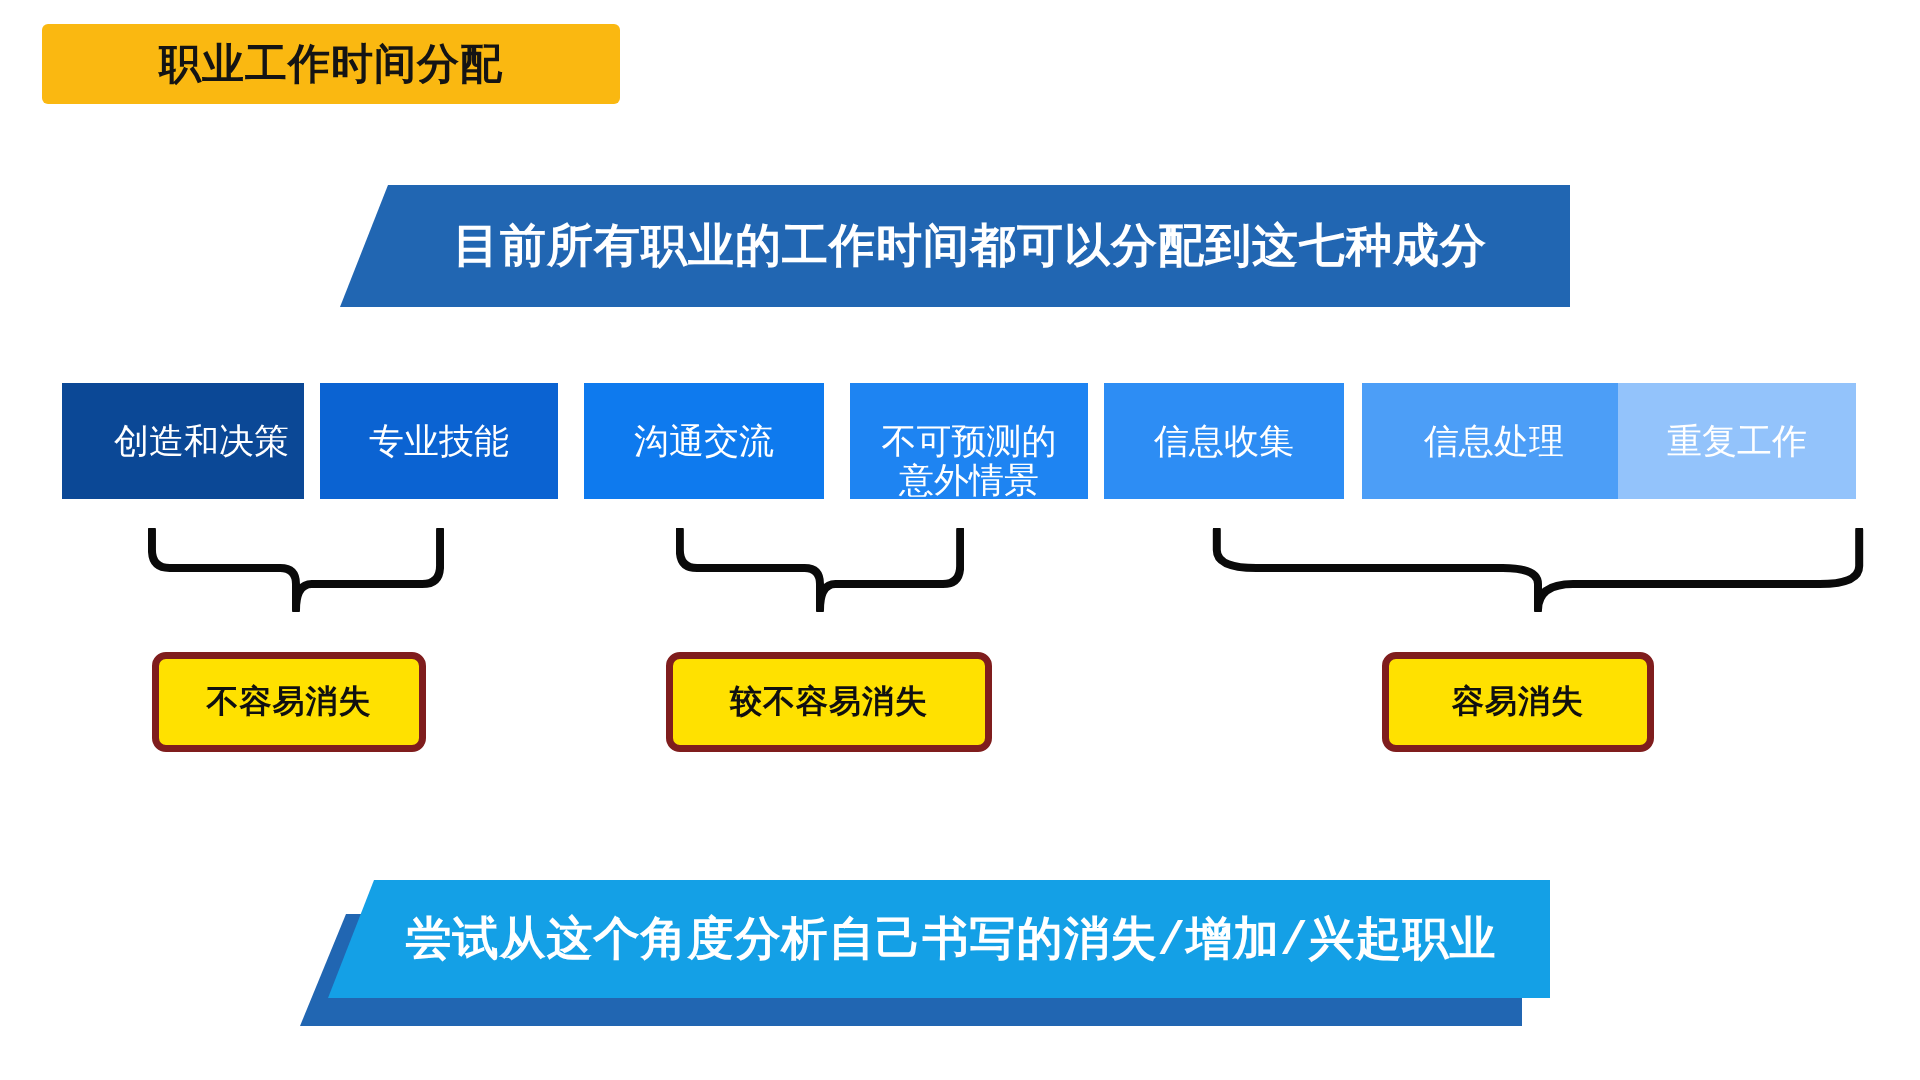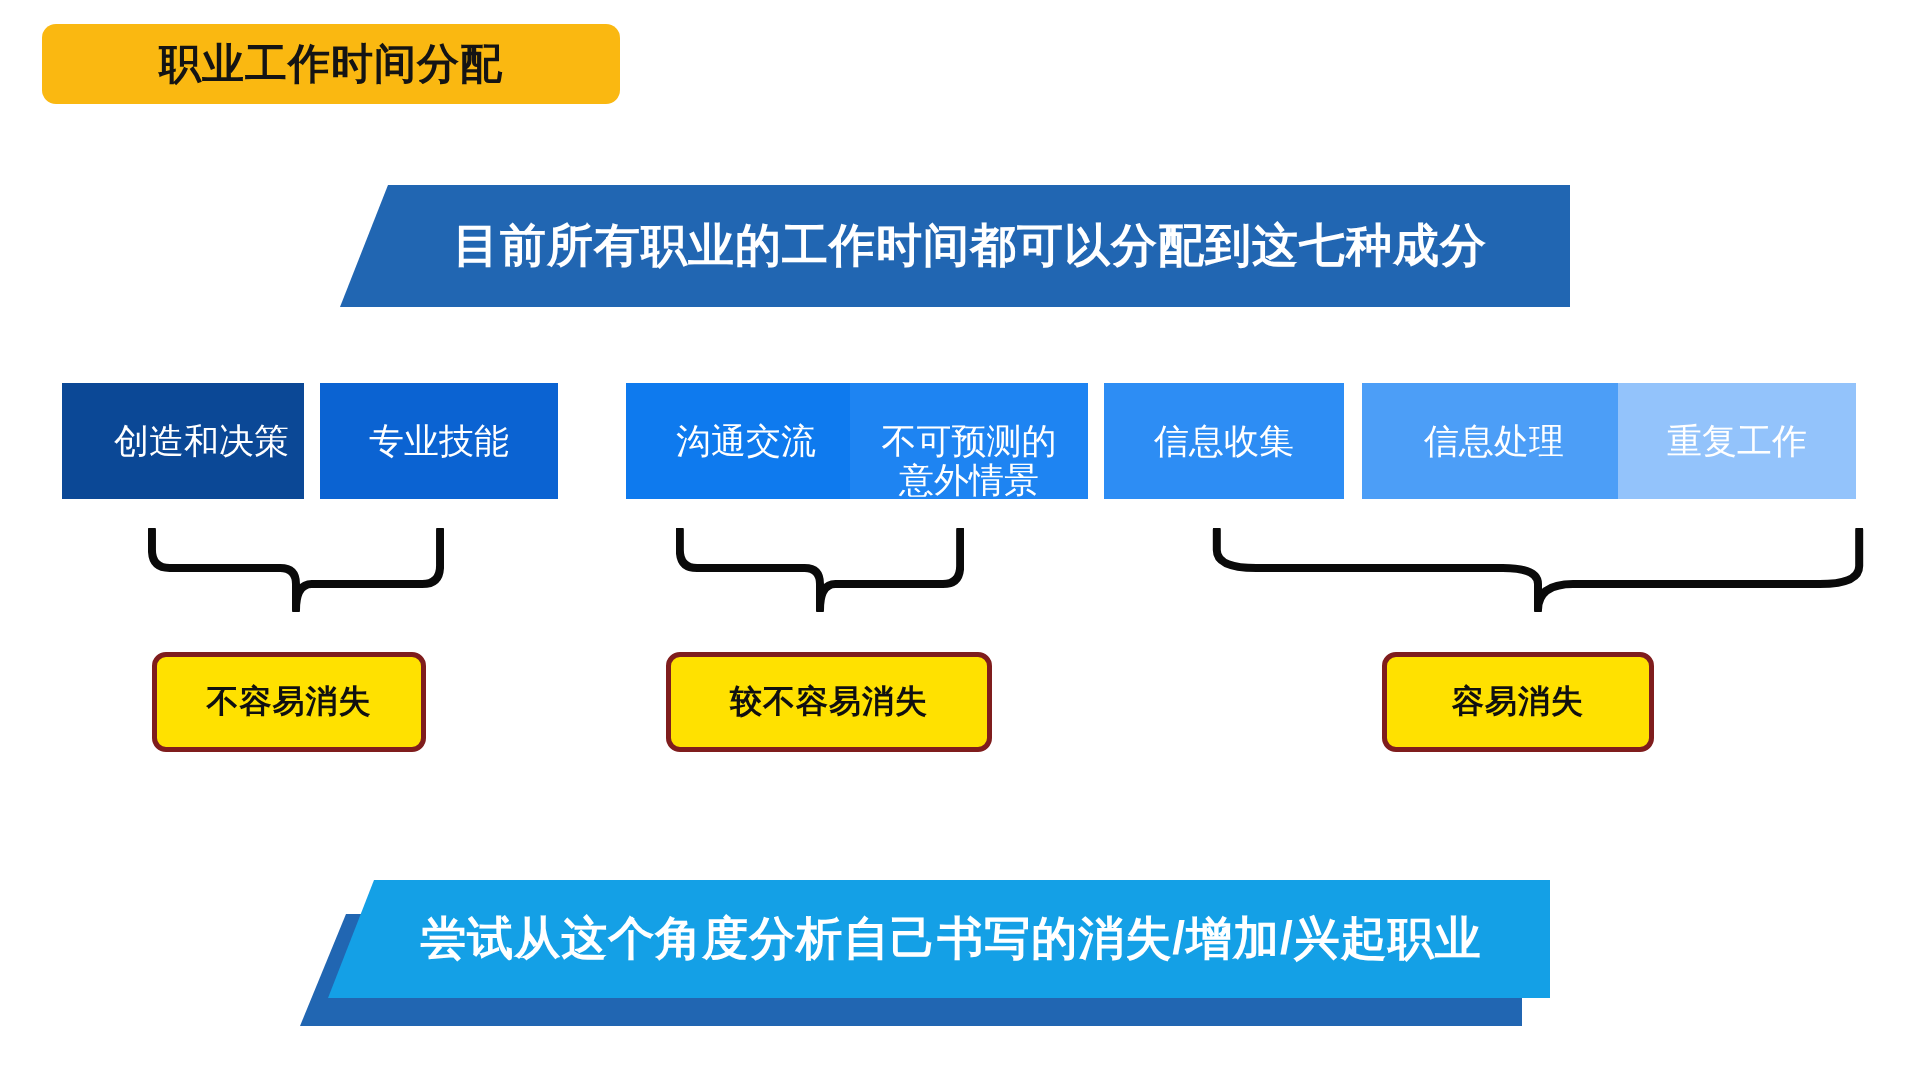--- a/index.html
+++ b/index.html
@@ -24,21 +24,21 @@
   }
 
   
   #title-badge {
     position: absolute;
     left: 42px;
     top: 24px;
     width: 578px;
     height: 80px;
     background: #FAB811;
-    border-radius: 14px;
+    border-radius: 6px;
     display: flex;
     align-items: center;
     justify-content: center;
   }
   #title-badge .title-text {
     font-size: 42px;
     font-weight: bold;
     color: #141414;
     letter-spacing: 1px;
     line-height: 1;
@@ -82,21 +82,21 @@
   }
   .cat-box .cat-label {
     font-size: 35px;
     color: #ffffff;
     line-height: 1.12;
     white-space: pre-line;
   }
 
   #cat-box-0 { left: 62px;   width: 242px; background: #0B4896; padding-left: 43px; }
   #cat-box-1 { left: 320px;  width: 238px; background: #0B63D2; }
-  #cat-box-2 { left: 584px;  width: 240px; background: #0E7AEE; margin-left: 42px; }
+  #cat-box-2 { left: 584px;  width: 240px; background: #0E7AEE; }
   #cat-box-3 { left: 850px;  width: 238px; background: #1E84F2; align-items: flex-end; }
   #cat-box-4 { left: 1104px; width: 240px; background: #2D8DF4; }
   #cat-box-5 { left: 1362px; width: 264px; background: #4C9EF7; }
   #cat-box-6 { left: 1618px; width: 238px; background: #93C3FB; }
 
   
   .brace {
     position: absolute;
     top: 528px;
     height: 84px;
@@ -106,21 +106,21 @@
   #brace-0 { left: 148px;  width: 296px; }
   #brace-1 { left: 676px;  width: 288px; }
   #brace-2 { left: 1208px; width: 660px; }
 
   
   .tag-box {
     position: absolute;
     top: 652px;
     height: 100px;
     background: #FFE100;
-    border: 5px solid #7f1d1d;
+    border: 7px solid #7f1d1d;
     border-radius: 14px;
     display: flex;
     align-items: center;
     justify-content: center;
     box-sizing: border-box;
   }
   .tag-box .tag-label {
     font-size: 32px;
     font-weight: bold;
     color: #101010;
@@ -154,20 +154,21 @@
     left: 28px;
     top: 0px;
     width: 1222px;
     height: 118px;
     background: #14A0E6;
     -webkit-clip-path: polygon(46px 0, 100% 0, 100% 100%, 0 100%);
     clip-path: polygon(46px 0, 100% 0, 100% 100%, 0 100%);
     display: flex;
     align-items: center;
     justify-content: center;
+    font-family: Liberation Mono, monospace;
   }
   #bottom-banner .banner-text {
     font-size: 46px;
     font-weight: bold;
     color: #ffffff;
     letter-spacing: 1px;
     white-space: nowrap;
     padding-left: 24px;
   }
 </style>

